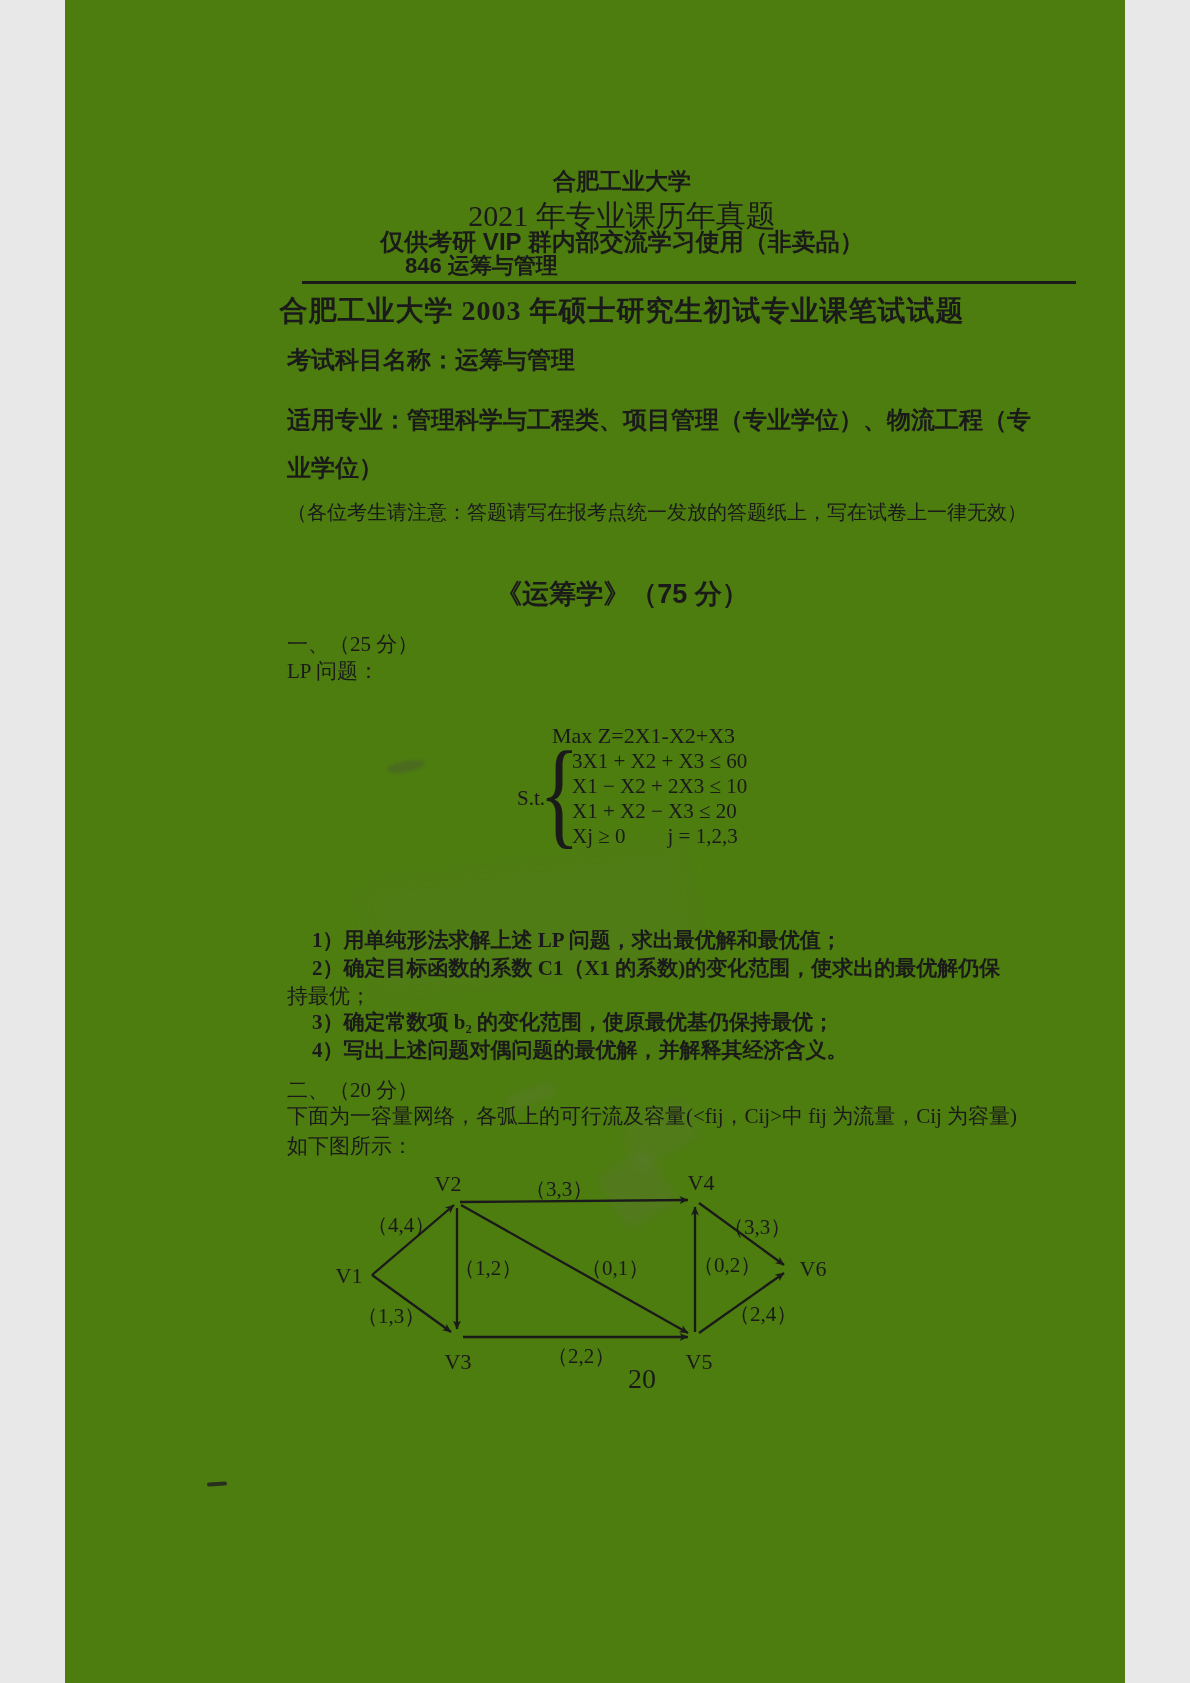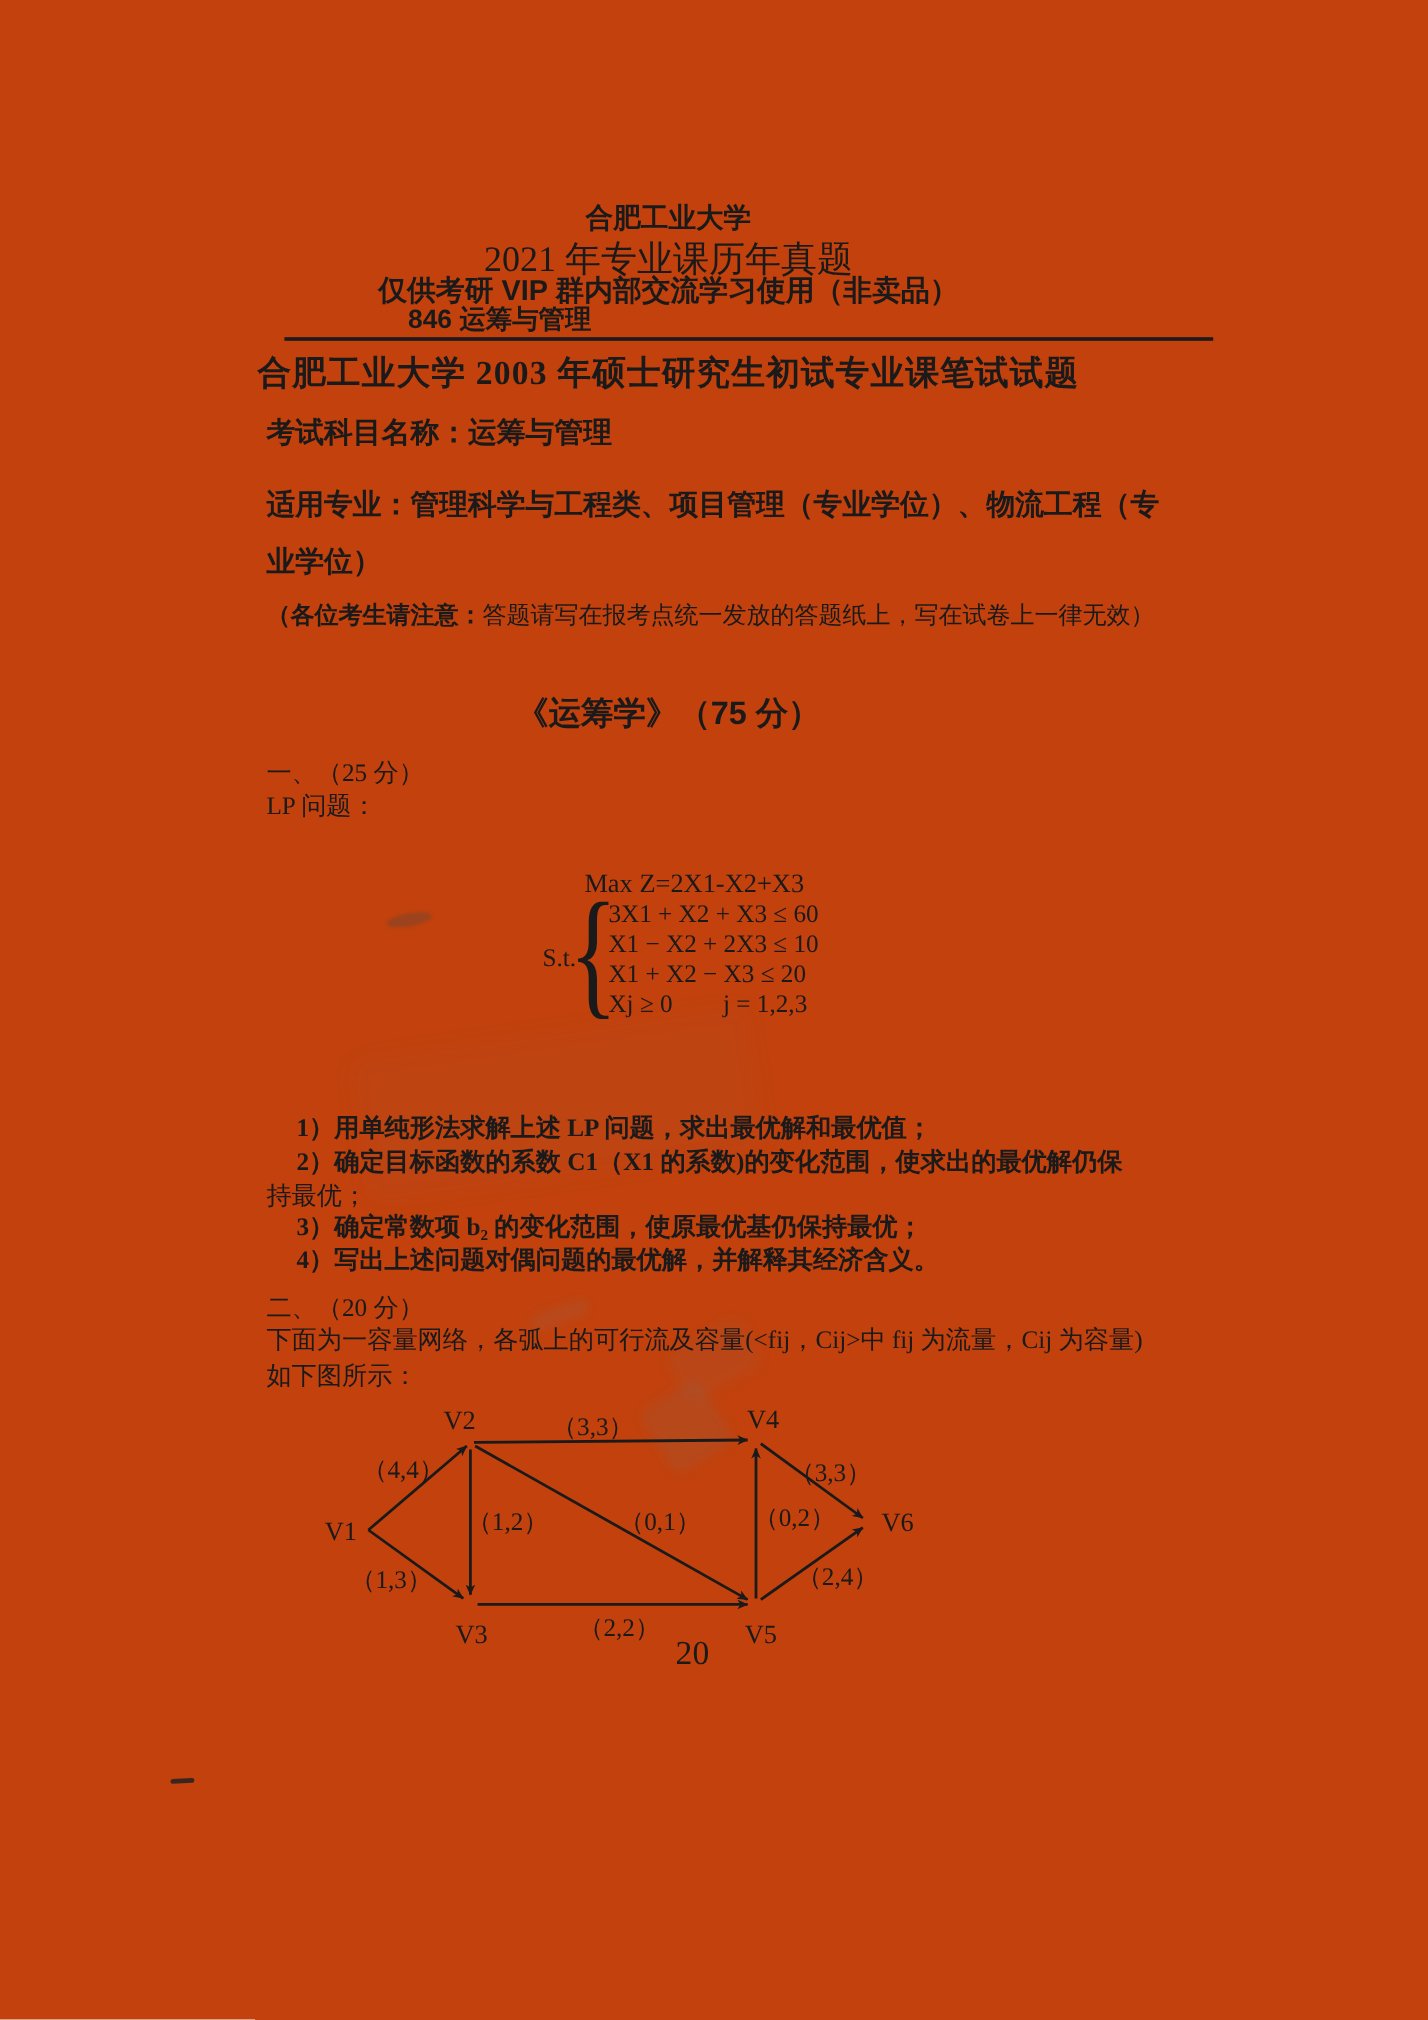--- a/index.html
+++ b/index.html
@@ -1,36 +1,36 @@
 <!DOCTYPE html>
 <html><head>
 <meta charset="utf-8">
 <style>
   html,body{margin:0;padding:0;background:#e8e8e8;}
   .page{
     position:relative;
-    width:1190px;height:1683px;
-    background:#c2410c;
+    width:1060px;height:1683px;
+    background:#4d7c0f;
     font-family:"Liberation Serif","DejaVu Serif",serif;
     color:#1a1a1a;
     overflow:hidden;
     margin:0 auto;
   }
   .centered{position:absolute;left:0;width:1114px;text-align:center;}
   .hline1{top:166px;font-size:23px;font-weight:bold;}
   .hline2{top:196px;font-size:30px;font-weight:normal;}
   .hline3{top:226px;font-size:24px;font-weight:bold;font-family:"Liberation Sans","DejaVu Sans",sans-serif;}
   .hline4{position:absolute;left:340px;top:251px;font-size:22px;font-weight:bold;font-family:"Liberation Sans","DejaVu Sans",sans-serif;}
   .rule{position:absolute;left:237px;top:281px;width:774px;height:3px;background:#1b1b1b;}
   .doc-title{top:292px;font-size:28px;font-weight:bold;letter-spacing:1px;}
   .subject{position:absolute;left:222px;top:344px;font-size:24px;font-weight:bold;font-family:"Liberation Sans","DejaVu Sans",sans-serif;}
   .majors1{position:absolute;left:222px;top:404px;font-size:24px;font-weight:bold;font-family:"Liberation Sans","DejaVu Sans",sans-serif;}
   .majors2{position:absolute;left:222px;top:452px;font-size:24px;font-weight:bold;font-family:"Liberation Sans","DejaVu Sans",sans-serif;text-align:center;}
   .notice{position:absolute;left:222px;top:499px;font-size:20px;}
-  .notice .np{font-weight:bold;font-family:"Liberation Sans","DejaVu Sans",sans-serif;text-align:center;}
+  .notice .np{font-weight:normal;font-family:"Liberation Sans","DejaVu Sans",sans-serif;text-align:center;}
   .section-heading{top:576px;font-size:27px;font-weight:bold;font-family:"Liberation Sans","DejaVu Sans",sans-serif;}
   .bodyline{position:absolute;left:222px;font-size:21px;white-space:pre;}
   .indent{padding-left:25px;font-weight:bold;}
   .objective{position:absolute;left:487px;top:723px;font-size:22px;}
   .st-label{position:absolute;left:452px;top:786px;font-size:21px;}
   .brace{
     position:absolute;left:474px;top:741px;
     font-size:118px;line-height:106px;font-weight:400;
     transform:scaleX(.72);transform-origin:left top;
   }

